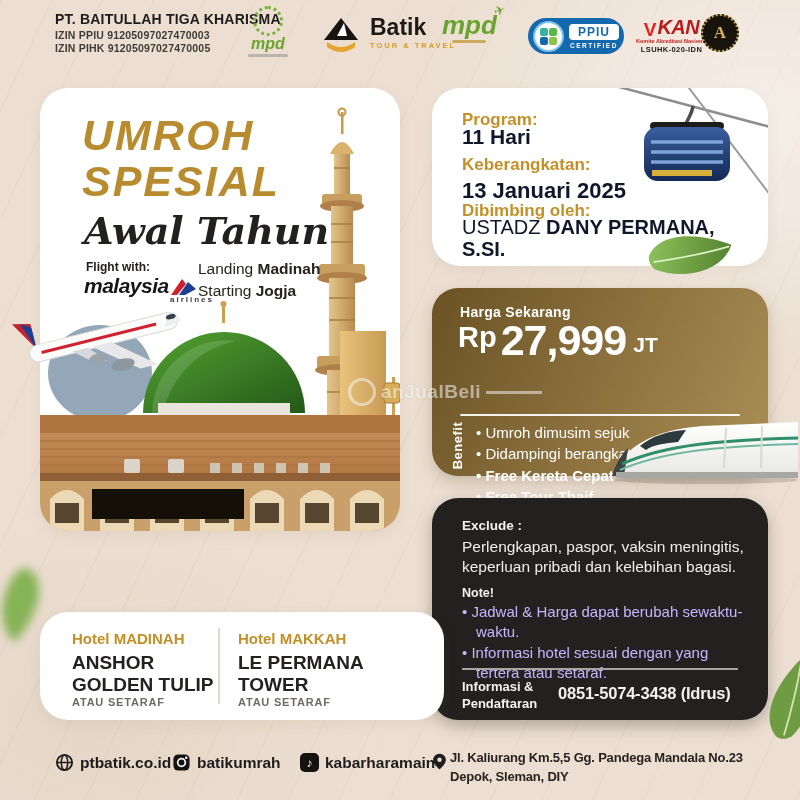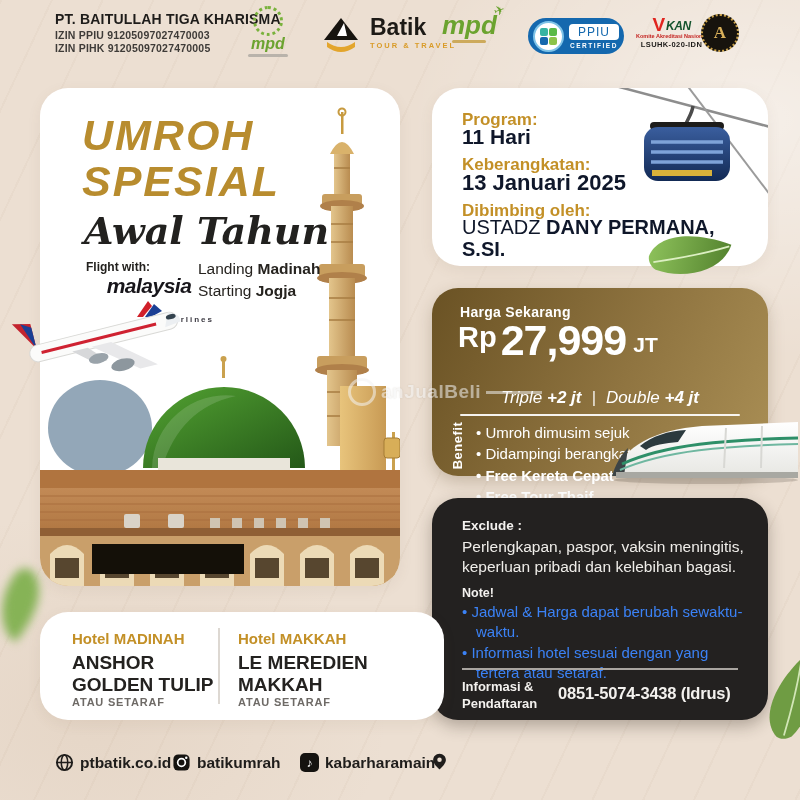--- a/index.html
+++ b/index.html
@@ -23,42 +23,42 @@
   .mpd-word{color:#6ba32f;font-weight:bold;font-style:italic;line-height:1;}
   .tiny-bar{height:3px;background:#b9b3ab;border-radius:2px;margin-top:2px;}
   .batik-wrap{display:flex;align-items:center;gap:8px;}
   .batik-name{font-size:23px;font-weight:bold;color:#1d1a16;line-height:1;}
   .batik-tag{font-size:7.5px;font-weight:bold;color:#d99b27;letter-spacing:2px;margin-top:2px;}
   .ppiu{width:96px;height:36px;background:#1468ae;border-radius:18px;display:flex;align-items:center;padding:0 5px;box-sizing:border-box;}
   .ppiu-circle{width:27px;height:27px;background:#fff;border:2px solid #7ec3e8;border-radius:50%;
      display:grid;grid-template-columns:8px 8px;grid-gap:1px;place-content:center;}
   .ppiu-sq{width:8px;height:8px;border-radius:2px;}
   .ppiu-right{display:flex;flex-direction:column;align-items:center;margin-left:5px;flex:1;}
-  .ppiu-word{background:#fff;color:#1468ae;font-weight:normal;font-size:12px;line-height:1;
+  .ppiu-word{background:#fff;color:#1468ae;font-weight:bold;font-size:12px;line-height:1;
      padding:2px 9px;border-radius:4px;letter-spacing:1px;}
   .ppiu-cert{color:#fff;font-size:6.5px;font-weight:bold;letter-spacing:1.5px;margin-top:2px;}
   .kan{display:flex;flex-direction:column;align-items:center;line-height:1;}
   .kan-row{display:flex;align-items:flex-end;gap:1px;}
   .kan-check{color:#e0251f;font-size:19px;font-weight:bold;line-height:.8;}
-  .kan-word{color:#14532d;font-weight:bold;font-style:italic;font-size:12px;letter-spacing:-.5px;}
+  .kan-word{color:#b91c1c;font-weight:bold;font-style:italic;font-size:20px;letter-spacing:-.5px;}
   .kan-sub1{font-size:5.5px;color:#c42320;font-weight:bold;margin-top:2px;}
   .kan-sub2{font-size:7.5px;color:#1c1a18;font-weight:bold;margin-top:1px;letter-spacing:.4px;}
   .abadge{width:38px;height:38px;border-radius:50%;background:#17130d;border:2px dotted #caa24a;
      display:flex;align-items:center;justify-content:center;box-sizing:border-box;}
   .abadge span{color:#d9b05a;font-family:"Liberation Serif",serif;font-weight:bold;font-size:17px;}
 
   
-  .hero{left:40px;top:88px;width:360px;height:498px;overflow:hidden;}
+  .hero{left:40px;top:88px;width:360px;height:443px;overflow:hidden;}
   .hero-title{left:42px;font-size:43px;font-style:italic;font-weight:bold;color:#b88c2e;
      letter-spacing:2px;line-height:1;z-index:3;}
   .hero-sub{left:44px;top:120px;font-family:"DejaVu Serif",serif;font-style:italic;font-weight:bold;
      font-size:38px;color:#22211f;z-index:3;}
   .flight-label{left:46px;top:172px;font-size:12px;font-weight:bold;color:#23211e;z-index:3;}
   .mal{left:44px;top:186px;z-index:3;width:130px;}
-  .mal-row{display:flex;align-items:center;gap:0;flex-direction:column;}
+  .mal-row{display:flex;align-items:center;gap:0;}
   .mal-word{font-size:21px;font-weight:bold;font-style:italic;color:#17151a;letter-spacing:-.5px;}
   .mal-sub{font-size:8px;color:#3a3840;letter-spacing:2px;text-align:right;width:100%;margin-top:-3px;font-weight:bold;}
   .route{left:158px;top:170px;font-size:15.5px;color:#26231f;line-height:1.45;z-index:3;}
   .route b{font-weight:bold;}
 
   
   .program{left:432px;top:88px;width:336px;height:178px;overflow:hidden;}
   .glabel{left:30px;font-size:17px;font-weight:bold;color:#c39027;}
   .gvalue{left:30px;font-weight:bold;color:#0f172a;}
 
@@ -80,21 +80,21 @@
   .benefits{left:44px;top:134px;color:#fff;font-size:15px;line-height:1.42;}
   .benefits div::before{content:"•  ";}
   .benefits .bold{font-weight:bold;}
 
   
   .exclude{position:absolute;left:432px;top:498px;width:336px;height:222px;border-radius:26px;
      background:#232120;color:#f3f1ee;box-shadow:0 6px 16px rgba(40,30,20,.3);}
   .ex-label{left:30px;top:20px;font-size:13.5px;font-weight:bold;}
   .ex-text{left:30px;top:39px;width:282px;font-size:15.5px;line-height:1.32;color:#efede9;}
   .note-label{left:30px;top:88px;font-size:12.5px;font-weight:bold;}
-  .notes{left:30px;top:104px;width:288px;font-size:15px;line-height:1.3;color:#3b82f6;}
+  .notes{left:30px;top:104px;width:288px;font-size:15px;line-height:1.3;color:#c4b5fd;}
   .notes div{padding-left:14px;text-indent:-14px;margin-bottom:2px;}
   .notes div::before{content:"•  ";}
   .xdivider{left:30px;right:30px;top:170px;height:1.5px;background:#a9a5a0;}
   .info-label{left:30px;top:181px;font-size:13px;font-weight:bold;line-height:1.3;}
   .phone{left:126px;top:186px;font-size:16.5px;font-weight:bold;letter-spacing:-.2px;}
 
   
   .hotels{left:40px;top:612px;width:360px;height:108px;padding-left:44px;}
   .h-label{font-size:15px;font-weight:bold;color:#c39027;}
   .h-name{font-size:19px;font-weight:bold;color:#242220;line-height:1.15;margin-top:5px;width:152px;}
@@ -350,21 +350,21 @@
           <line x1="57" y1="58" x2="129" y2="58"></line>
             <line x1="57" y1="68" x2="129" y2="68"></line>
             <line x1="57" y1="78" x2="129" y2="78"></line>
         </g>
         <rect x="58" y="86" width="60" height="6" fill="#d8b13a"></rect>
       </svg>
     </div>
     <div class="abs glabel" style="top:22px;">Program:</div>
     <div class="abs gvalue" style="top:37px;font-size:21px;">11 Hari</div>
     <div class="abs glabel" style="top:67px;">Keberangkatan:</div>
-    <div class="abs gvalue" style="top:82px;font-size:22px;">13 Januari 2025</div>
+    <div class="abs gvalue" style="top:90px;font-size:22px;">13 Januari 2025</div>
     <div class="abs glabel" style="top:113px;">Dibimbing oleh:</div>
     <div class="abs gvalue" style="top:128px;font-size:20px;">
       <span style="font-weight:normal;">USTADZ </span><span>DANY PERMANA,</span>
     </div>
     <div class="abs gvalue" style="top:150px;font-size:20px;">S.SI.</div>
   </div>
 
   <div class="abs leaf" style="left:646px;top:228px;transform:rotate(10deg);">
     <svg width="90" height="56" viewBox="0 0 100 60">
       <defs>
@@ -377,23 +377,20 @@
       <path d="M10,44 C40,34 70,22 90,12" stroke="#dcefc2" stroke-width="2" fill="none"></path>
     </svg>
   </div>
 
   <div class="price">
     <div class="abs harga">Harga Sekarang</div>
     <div class="abs price-row">
       <span class="rp">Rp</span>
       <span class="amount">27,999</span>
       <span class="jt">JT</span>
-    </div>
-    <div class="abs tier">
-      <span>Triple </span><b>+2 jt</b><span class="sep">|</span><span>Double </span><b>+4 jt</b>
     </div>
     <div class="abs pdivider"></div>
     <div class="abs benefit-v">Benefit</div>
     <div class="abs benefits">
       <div>Umroh dimusim sejuk</div>
       <div>Didampingi berangkat-pulang</div>
       <div class="bold">Free Kereta Cepat</div>
       <div class="bold">Free Tour Thaif</div>
     </div>
   </div>
@@ -449,21 +446,21 @@
 
   <div class="card hotels">
     <div class="abs h-div"></div>
     <div class="abs" style="left:32px;top:18px;">
       <div class="h-label">Hotel MADINAH</div>
       <div class="h-name">ANSHOR GOLDEN TULIP</div>
     </div>
     <div class="abs h-note" style="left:32px;top:84px;">ATAU SETARAF</div>
     <div class="abs" style="left:198px;top:18px;">
       <div class="h-label">Hotel MAKKAH</div>
-      <div class="h-name">LE MEREDIEN MAKKAH</div>
+      <div class="h-name">LE PERMANA TOWER</div>
     </div>
     <div class="abs h-note" style="left:198px;top:84px;">ATAU SETARAF</div>
   </div>
 
   <div class="abs soc" style="left:55px;top:753px;">
     <svg width="19" height="19" viewBox="0 0 20 20">
       <circle cx="10" cy="10" r="8" fill="none" stroke="#1f1d1b" stroke-width="2"></circle>
       <ellipse cx="10" cy="10" rx="3.4" ry="8" fill="none" stroke="#1f1d1b" stroke-width="1.6"></ellipse>
       <line x1="2" y1="10" x2="18" y2="10" stroke="#1f1d1b" stroke-width="1.6"></line>
     </svg>
@@ -480,20 +477,24 @@
   <div class="abs soc" style="left:300px;top:753px;">
     <span class="tiktok-box">♪</span>
     <span>kabarharamain</span>
   </div>
   <div class="abs" style="left:432px;top:751px;">
     <svg width="15" height="21" viewBox="0 0 20 23">
       <path d="M10,1 C5,1 1.5,5 1.5,9.5 C1.5,15 10,22 10,22 C10,22 18.5,15 18.5,9.5 C18.5,5 15,1 10,1 Z" fill="#1f1d1b"></path>
       <circle cx="10" cy="9" r="3" fill="#ecdfd2"></circle>
     </svg>
   </div>
+  <div class="abs addr">
+    <div>Jl. Kaliurang Km.5,5 Gg. Pandega Mandala No.23</div>
+    <div>Depok, Sleman, DIY</div>
+  </div>
 
   <div class="abs wm">
     <div class="wm-circle"></div>
     <div class="wm-text">anJualBeli</div>
     <div class="wm-line"></div>
   </div>
 
 </div>
 
 </body></html>

